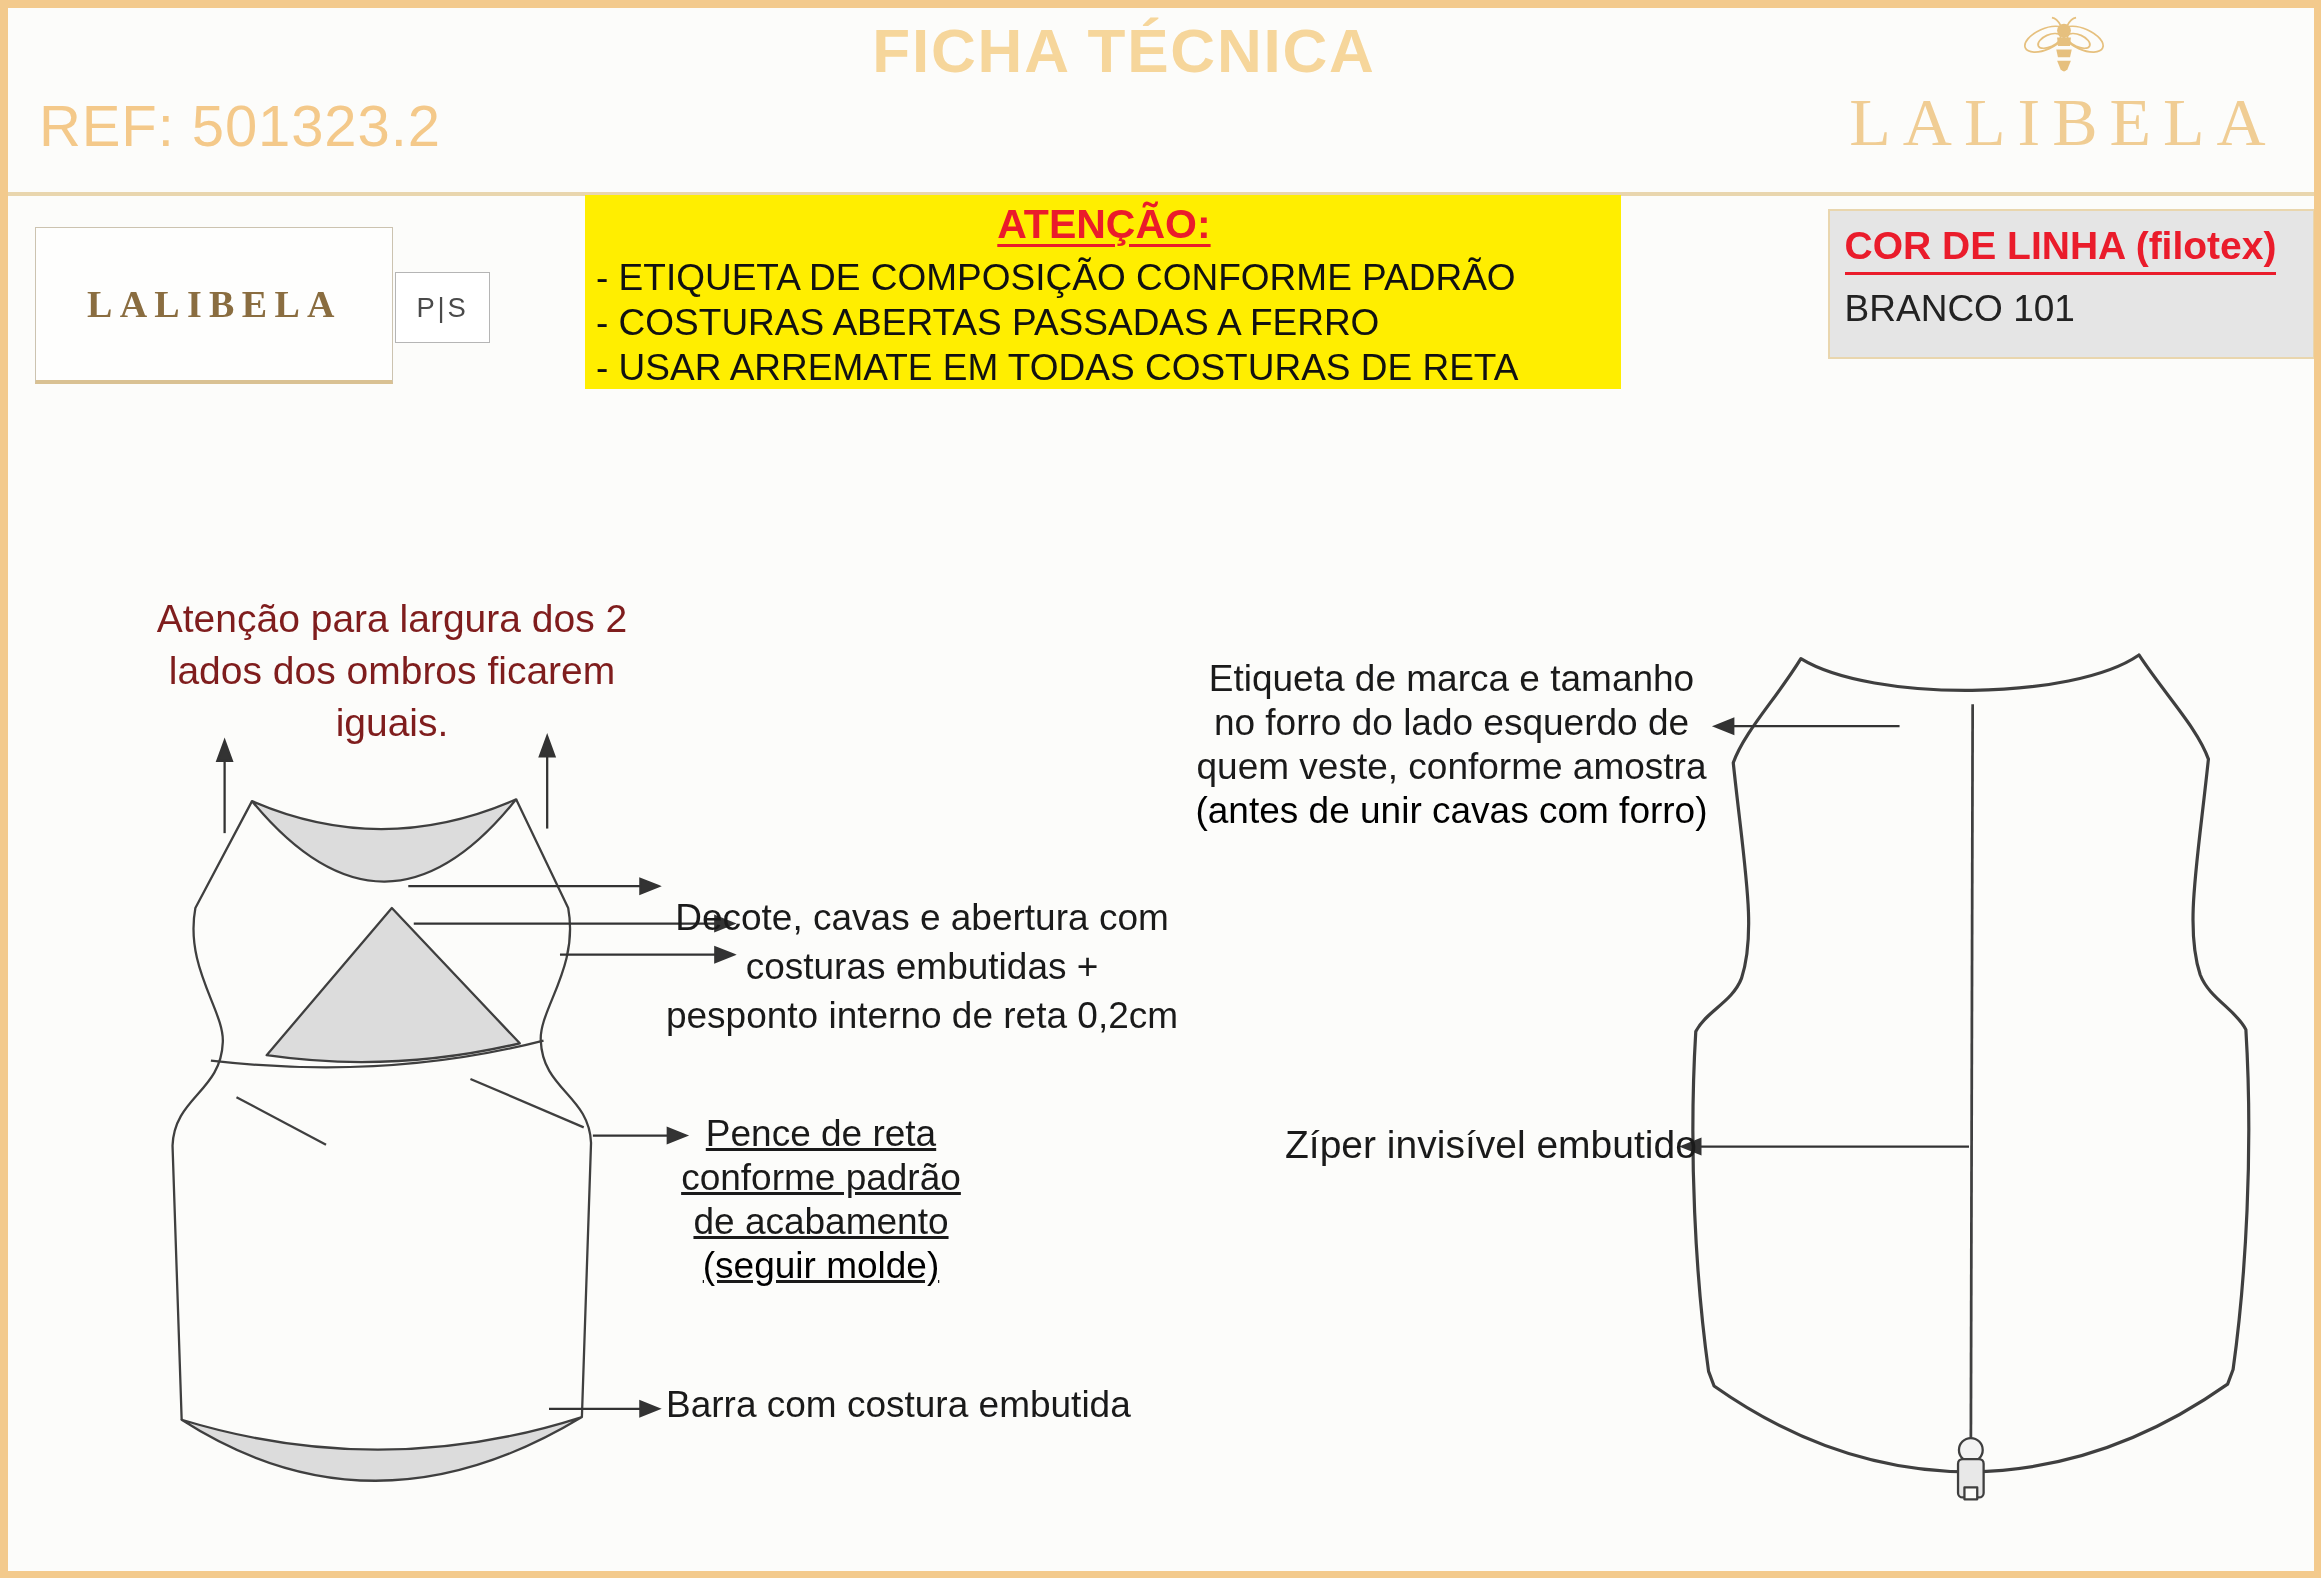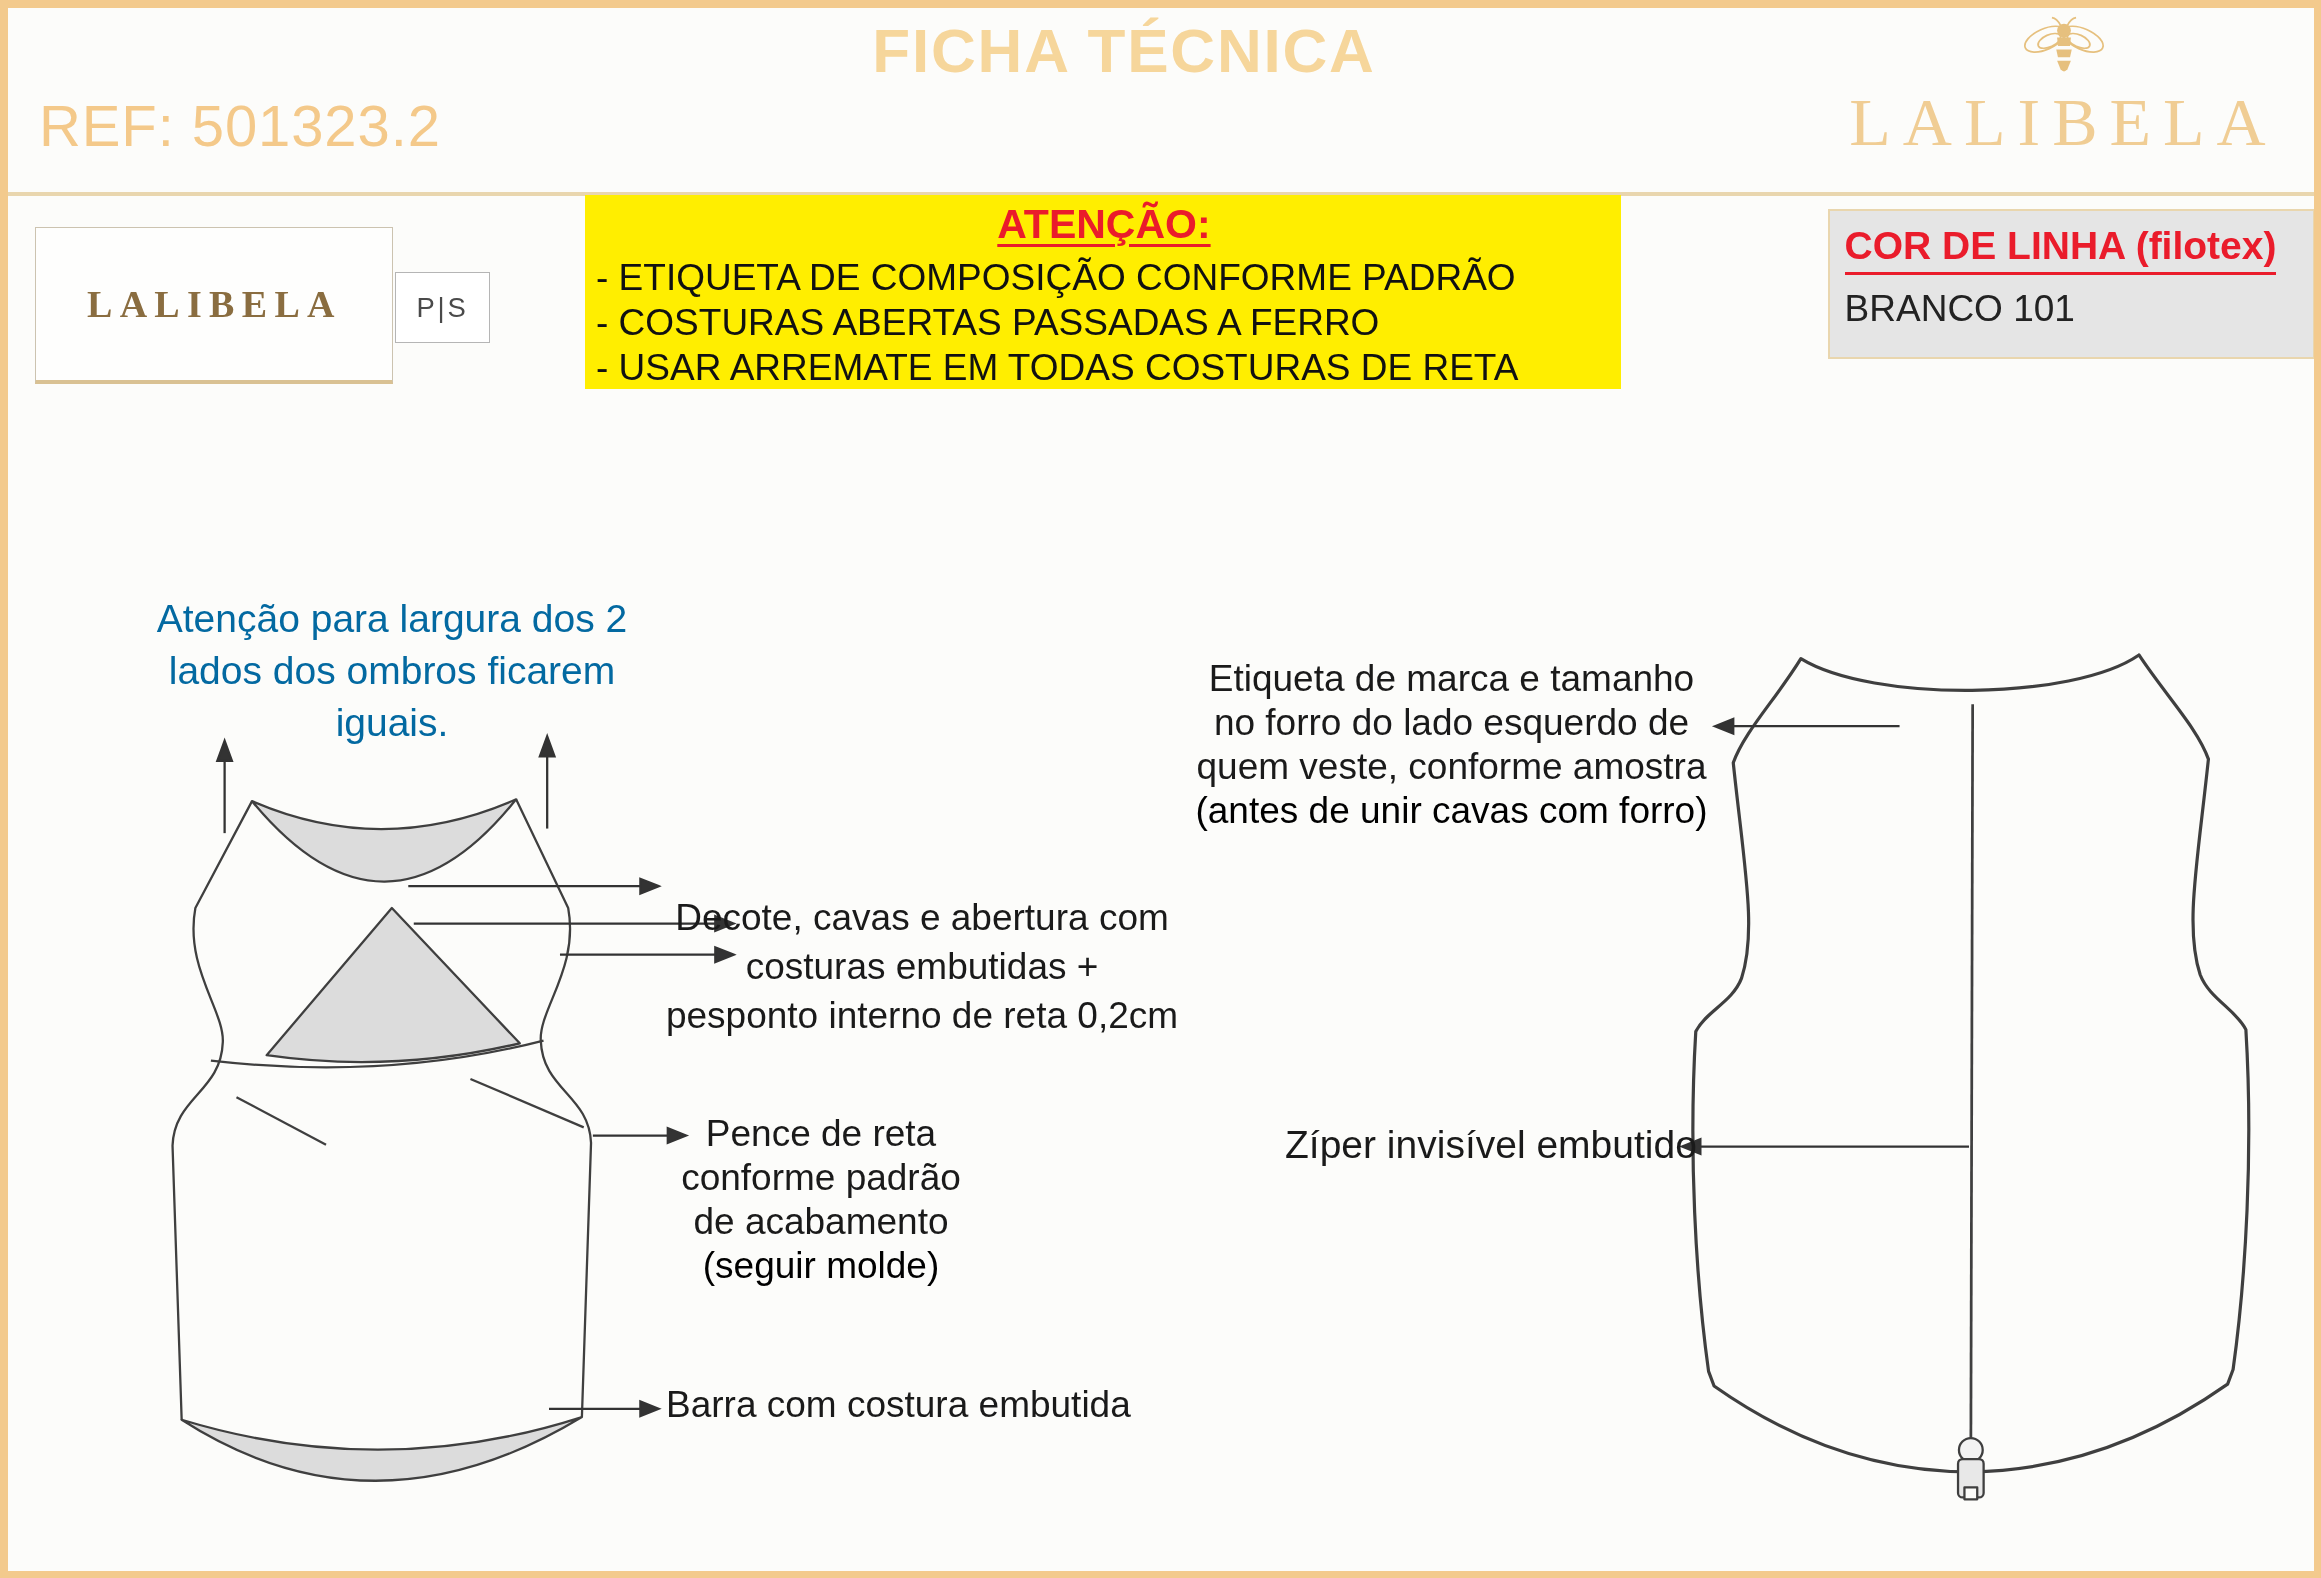--- a/index.html
+++ b/index.html
@@ -36,23 +36,23 @@
   
   .thread-box { left:1820px; top:201px; width:487px; height:150px; background:#e5e5e5;
     border:2.7px solid #e9d6ae; padding:12.8px 14.6px 0 14.6px; }
   .thread-title { display:inline-block; font-size:39px; font-weight:bold; color:#ea1c2b;
     border-bottom:3.7px solid #ea1c2b; padding-bottom:4.6px; white-space:nowrap; }
   .thread-value { font-size:37px; color:#222; margin-top:12.8px; }
 
   
   .note { color:#1a1a1a; }
   .red  { color:#000000; }
-  .warning-note { left:110px; top:585px; width:548px; text-align:center; font-size:39px; line-height:52px; color:#0369a1; }
+  .warning-note { left:110px; top:585px; width:548px; text-align:center; font-size:39px; line-height:52px; color:#7f1d1d; }
   .neckline-note { left:640px; top:853px; width:548px; text-align:center; font-size:37px; line-height:49px;margin-top:32px; }
-  .dart-note { left:662px; top:1104px; width:302px; text-align:center; font-size:37px; line-height:44px; }
+  .dart-note { left:662px; top:1104px; width:302px; text-align:center; font-size:37px; line-height:44px;text-decoration:underline; }
   .hem-note { left:658px; top:1376px; font-size:37px; }
   .label-note { left:1183px; top:649px; width:521px; text-align:center; font-size:37px; line-height:44px; }
   .zipper-note { left:1277px; top:1115px; font-size:39px; }
 
   svg.overlay { position:absolute; left:0; top:0; }
 </style>
 </head>
 <body>
 
 <div class="page">

